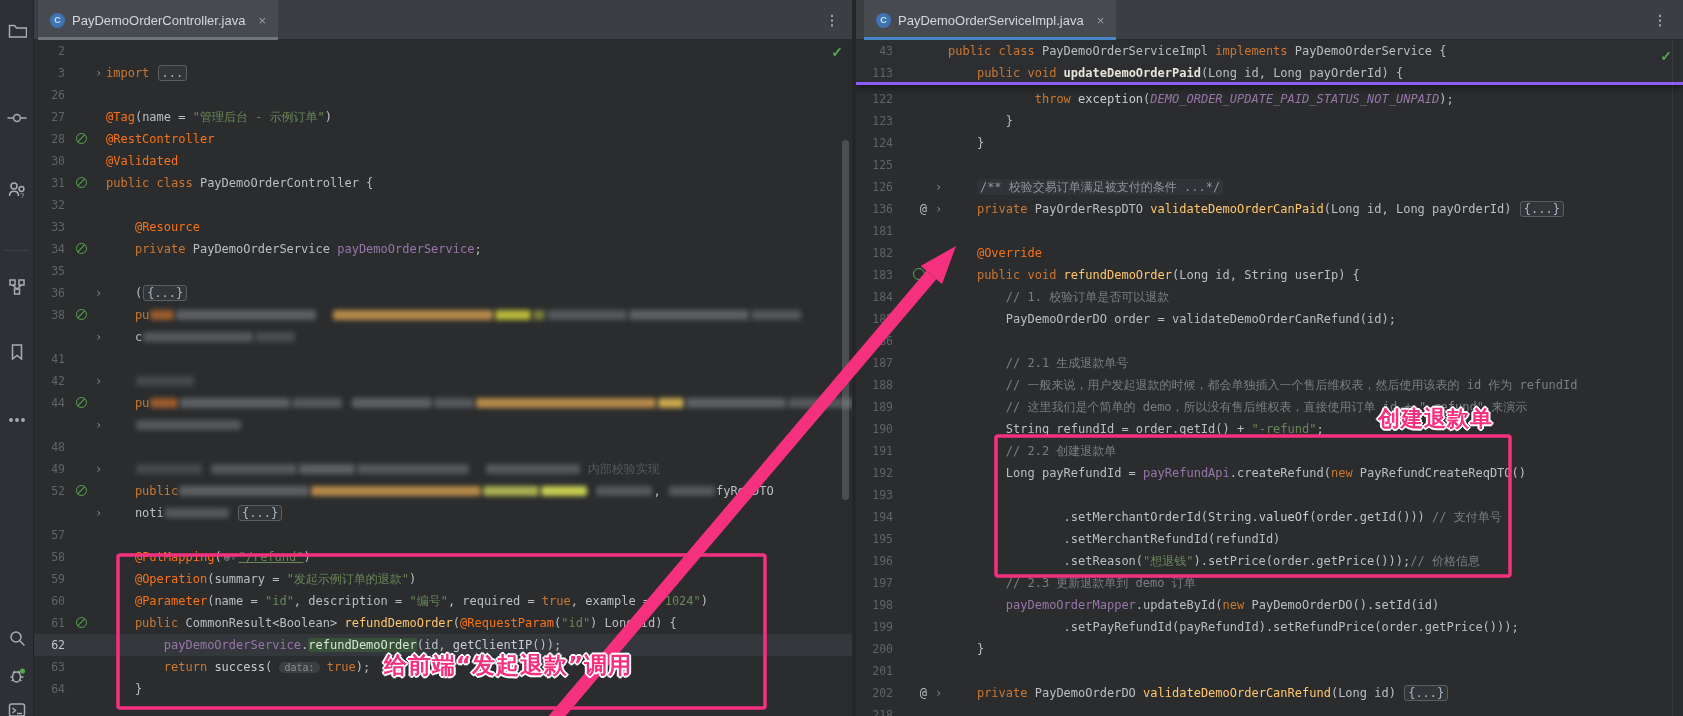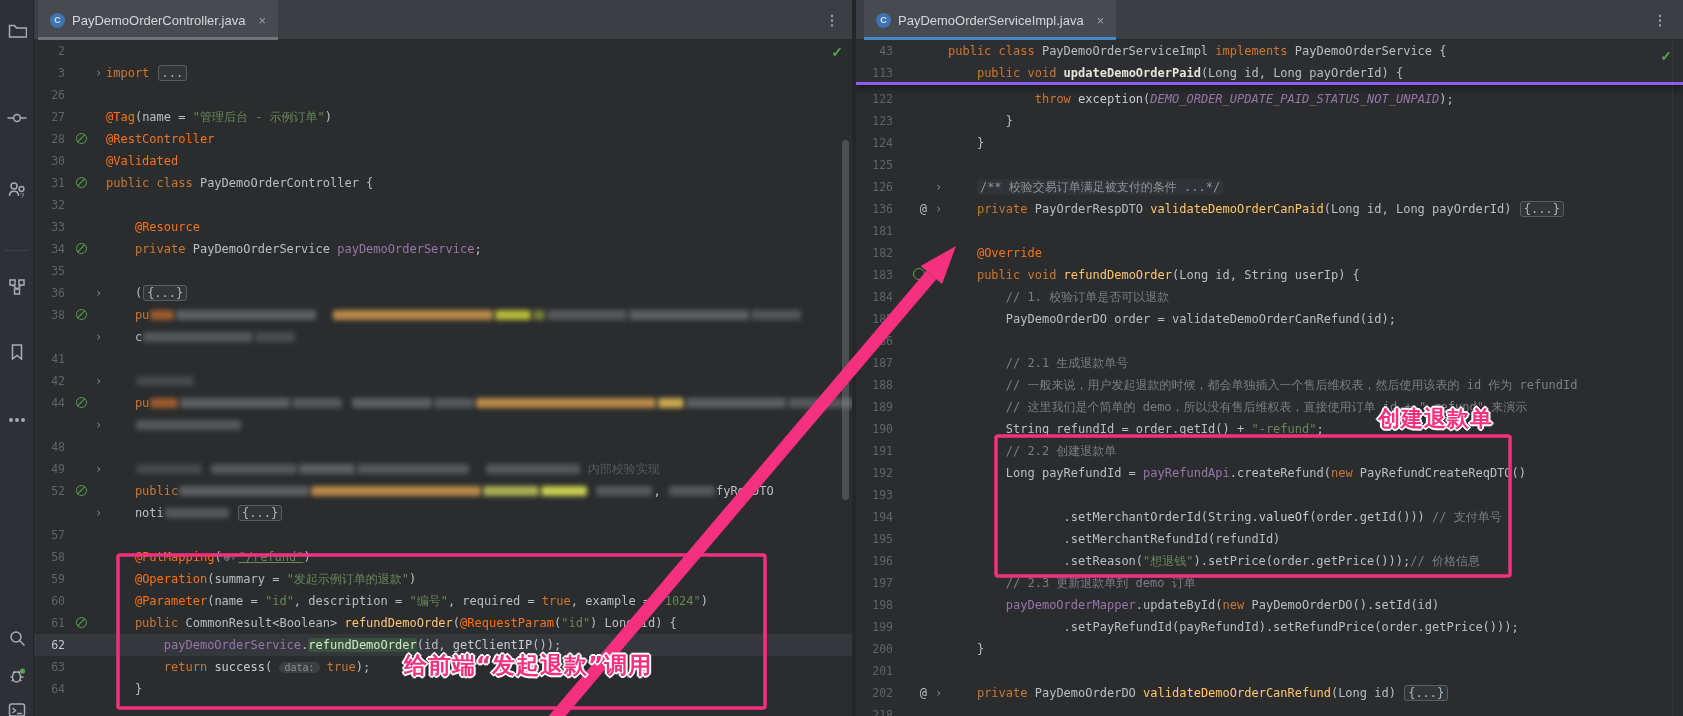--- a/index.html
+++ b/index.html
@@ -242,15 +242,15 @@
     </div>
     <div class="estripe"></div>
   </div>
 
   <svg id="overlay">
       <rect x="118" y="555" width="647" height="153" fill="none" stroke="#F5317F" stroke-width="3.5" rx="2"></rect>
       <rect x="996" y="436" width="514" height="140" fill="none" stroke="#F5317F" stroke-width="3.5" rx="2"></rect>
       <line x1="552" y1="722" x2="931.4105677713912" y2="274.9717072792519" stroke="#F5317F" stroke-width="13"></line>
       <polygon points="956,246 942.0843546637473,284.03097178452884 920.7367808790352,265.912442773975" fill="#F5317F"></polygon>
     </svg>
-  <div class="plabel" id="lbl-left" style="left: 404px; top: 650px; font-size: 23px; color: rgb(245, 49, 127);">给前端“发起退款”调用</div>
+  <div class="plabel" id="lbl-left" style="left: 384px; top: 650px; font-size: 23px; color: rgb(245, 49, 127);">给前端“发起退款”调用</div>
   <div class="plabel" id="lbl-right" style="left: 1338px; top: 404px; font-size: 22px; color: rgb(245, 49, 127); margin-left: 40px;">创建退款单</div>
 </div>
 
 </body></html>

